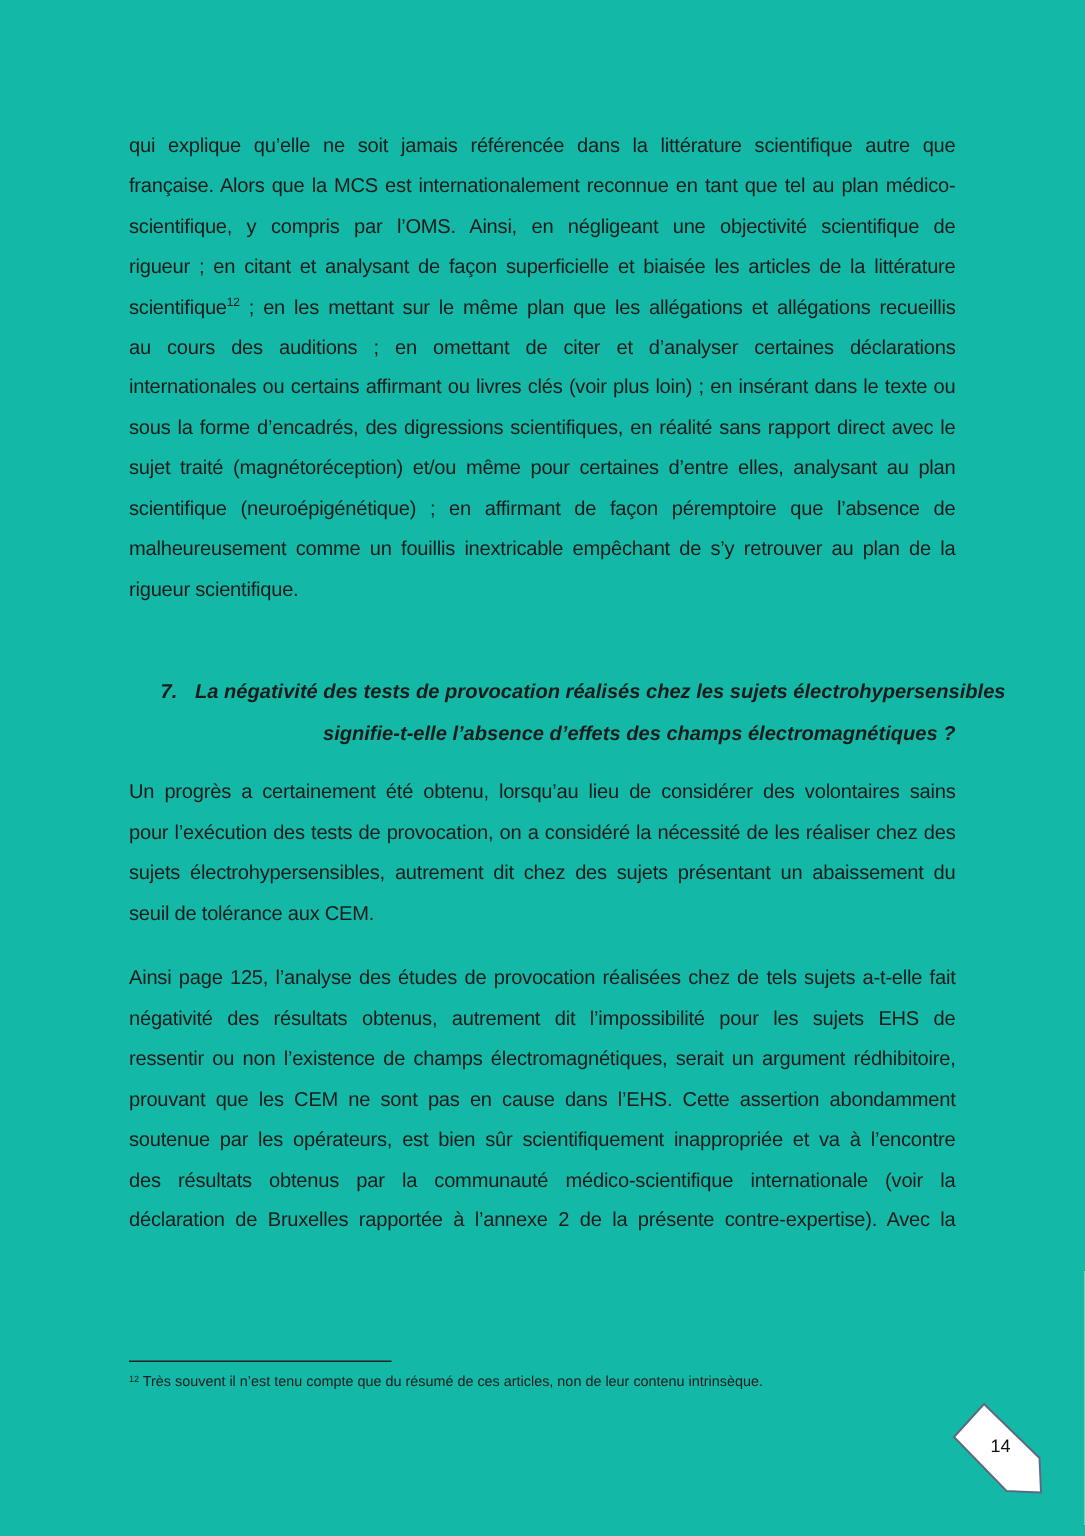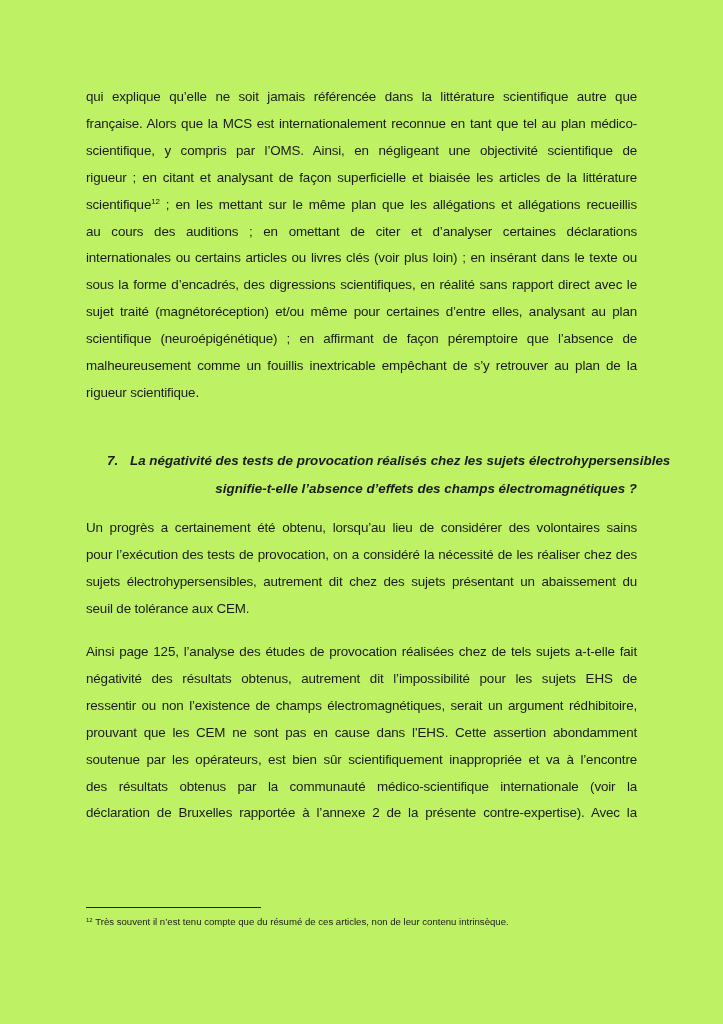--- a/index.html
+++ b/index.html
@@ -1,18 +1,18 @@
 <!DOCTYPE html>
 <html><head>
 <meta charset="utf-8">
 <style>
   html, body { margin: 0; padding: 0; background: #ffffff; }
   body { width: 723px; height: 1024px; position: relative; overflow: hidden;
          font-family: "Liberation Sans", sans-serif; color: #1b1b1b; }
-  .page { position: absolute; left: 0; top: 0; width: 723px; height: 1024px; background: #bef264; }
+  .page { position: absolute; left: 0; top: 0; width: 723px; height: 1024px; background: #14b8a6; }
   .col { position: absolute; left: 86px; width: 551px; }
   .para { font-size: 13.4px; line-height: 26.9px; text-align: justify; margin: 0; letter-spacing: -0.15px; }
   .para .line { display: block; text-align: justify; text-align-last: justify; white-space: nowrap; }
   .para .line.last { text-align-last: left; }
   sup.fnref { font-size: 8px; line-height: 0; vertical-align: 5px; }
   #p1 { top: 84px; }
   #h7 { position: absolute; left: 107px; top: 447px; width: 530px; font-size: 13.4px; font-weight: bold; font-style: italic; line-height: 28px; }
   #h7 .num { position: absolute; left: 0; top: 0; }
   #h7 .txt { position: absolute; left: 23px; width: 507px; text-align: right; }
   #h7 .txt .line { display: block; white-space: nowrap; }
@@ -30,21 +30,21 @@
 
 <div class="page">
 
   <div class="col para" id="p1">
     <span class="line">qui explique qu’elle ne soit jamais référencée dans la littérature scientifique autre que</span>
     <span class="line">française. Alors que la MCS est internationalement reconnue en tant que tel au plan médico-</span>
     <span class="line">scientifique, y compris par l’OMS. Ainsi, en négligeant une objectivité scientifique de</span>
     <span class="line">rigueur ; en citant et analysant de façon superficielle et biaisée les articles de la littérature</span>
     <span class="line"><span>scientifique</span><sup class="fnref">12</sup><span> ; en les mettant sur le même plan que les allégations et allégations recueillis</span></span>
     <span class="line">au cours des auditions ; en omettant de citer et d’analyser certaines déclarations</span>
-    <span class="line">internationales ou certains articles ou livres clés (voir plus loin) ; en insérant dans le texte ou</span>
+    <span class="line">internationales ou certains affirmant ou livres clés (voir plus loin) ; en insérant dans le texte ou</span>
     <span class="line">sous la forme d’encadrés, des digressions scientifiques, en réalité sans rapport direct avec le</span>
     <span class="line">sujet traité (magnétoréception) et/ou même pour certaines d’entre elles, analysant au plan</span>
     <span class="line">scientifique (neuroépigénétique) ; en affirmant de façon péremptoire que l’absence de</span>
     <span class="line">malheureusement comme un fouillis inextricable empêchant de s’y retrouver au plan de la</span>
     <span class="line last">rigueur scientifique.</span>
   </div>
 
   <div id="h7">
     <span class="num">7.</span>
     <div class="txt">
@@ -66,14 +66,20 @@
     <span class="line">ressentir ou non l’existence de champs électromagnétiques, serait un argument rédhibitoire,</span>
     <span class="line">prouvant que les CEM ne sont pas en cause dans l’EHS. Cette assertion abondamment</span>
     <span class="line">soutenue par les opérateurs, est bien sûr scientifiquement inappropriée et va à l’encontre</span>
     <span class="line">des résultats obtenus par la communauté médico-scientifique internationale (voir la</span>
     <span class="line">déclaration de Bruxelles rapportée à l’annexe 2 de la présente contre-expertise). Avec la</span>
   </div>
 
   <div class="fn-rule"></div>
   <div class="footnote"><sup>12</sup><span> Très souvent il n’est tenu compte que du résumé de ces articles, non de leur contenu intrinsèque.</span></div>
 
+  <div class="badge">
+    <svg width="70" height="70" viewBox="0 0 70 70">
+      <polygon points="26,6 6,28 41,64 64,65 63,42" fill="#ffffff" stroke="#5b6a80" stroke-width="1.3"></polygon>
+    </svg>
+    <span class="pg">14</span>
+  </div>
 
 </div>
 
 </body></html>

